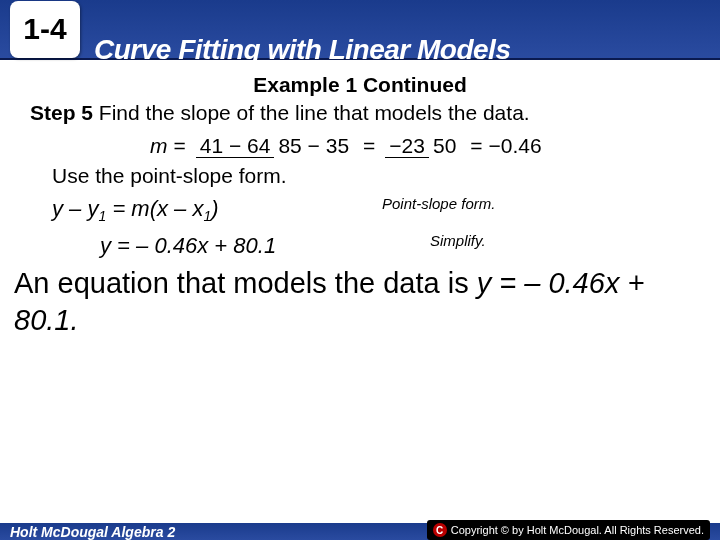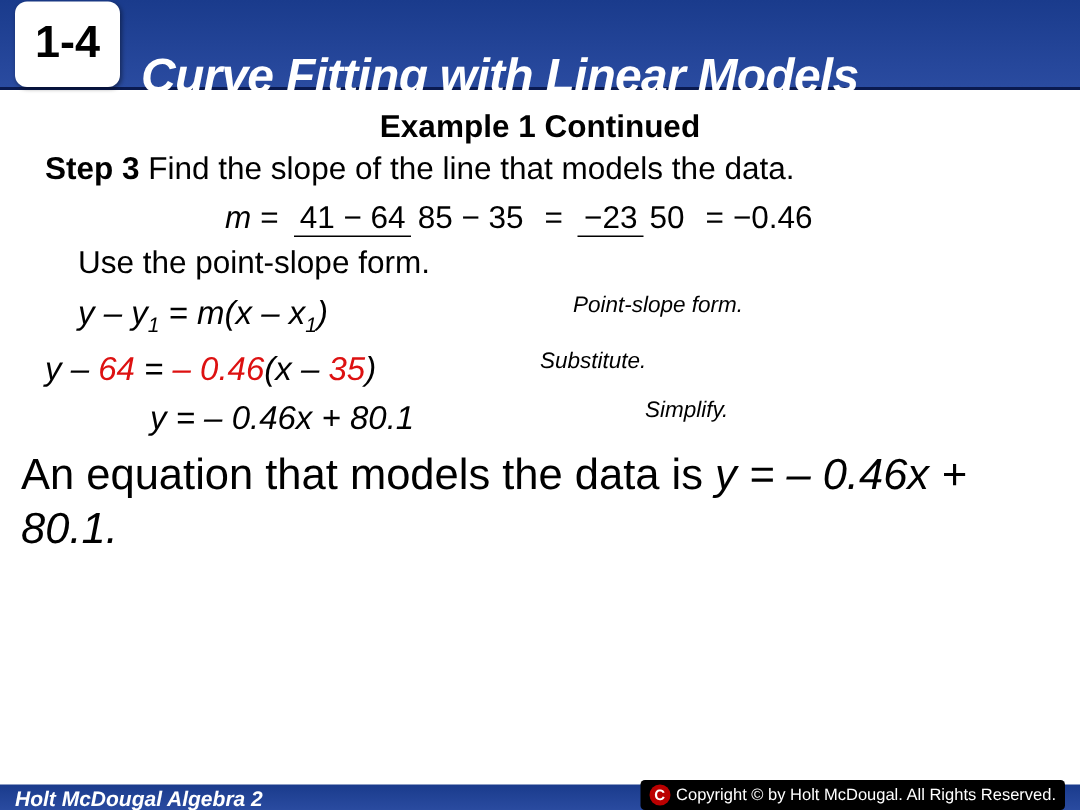--- a/index.html
+++ b/index.html
@@ -30,21 +30,21 @@
     margin-right: 14px;
     display: flex;
     align-items: center;
     justify-content: center;
     border-radius: 8px;
     box-shadow: 1px 1px 3px rgba(0,0,0,0.4);
   }
   .header-title {
     color: #fff;
     font-weight: bold;
-    font-size: 32px;
+    font-size: 28px;
     font-style: italic;
     font-family: "Arial Black", Arial, sans-serif;
     letter-spacing: -0.5px;
     margin-top: 42px;
   }
   .content {
     padding: 12px 30px 0 30px;
     font-size: 21px;
     line-height: 1.25;
     color: #000;
@@ -161,21 +161,21 @@
 <div class="header">
   <div class="chapter-badge">1-4</div>
   <div class="header-title">Curve Fitting with Linear Models</div>
 </div>
 
 <div class="content">
   <div class="example-title">Example 1 Continued</div>
 
 
   <div class="blk2">
-    <span class="step-label">Step 3</span><span> Find the slope of the line that models the data.</span>
+    <span class="step-label">Step 5</span><span> Find the slope of the line that models the data.</span>
   </div>
 
   <div class="math-row">
     <span>m</span>
     <span class="upright" style="margin:0 6px">=</span>
     <span class="frac">
       <span class="num">41 − 64</span>
       <span class="den">85 − 35</span>
     </span>
     <span class="upright" style="margin:0 6px">=</span>
@@ -190,26 +190,20 @@
   <div class="indent">Use the point-slope form.</div>
 
   <div class="eq-row indent">
     <div class="eq-left ital">
       <span>y – y</span><span class="sub">1</span>
       <span>= m(x – x</span><span class="sub">1</span><span>)</span>
     </div>
     <div class="eq-right">Point-slope form.</div>
   </div>
 
-  <div class="eq-row">
-    <div class="eq-left ital">
-      <span>y – </span><span class="red">64</span><span> = </span><span class="red">– 0.46</span><span>(x – </span><span class="red">35</span><span>)</span>
-    </div>
-    <div class="eq-right">Substitute.</div>
-  </div>
 
   <div class="eq-row">
     <div class="eq-left ital" style="padding-left:70px">y = – 0.46x + 80.1</div>
     <div class="eq-right">Simplify.</div>
   </div>
 
   <div class="concl">
     <span>An equation that models the data is </span><span class="ital">y = – 0.46x + 80.1.</span>
   </div>
 </div>

